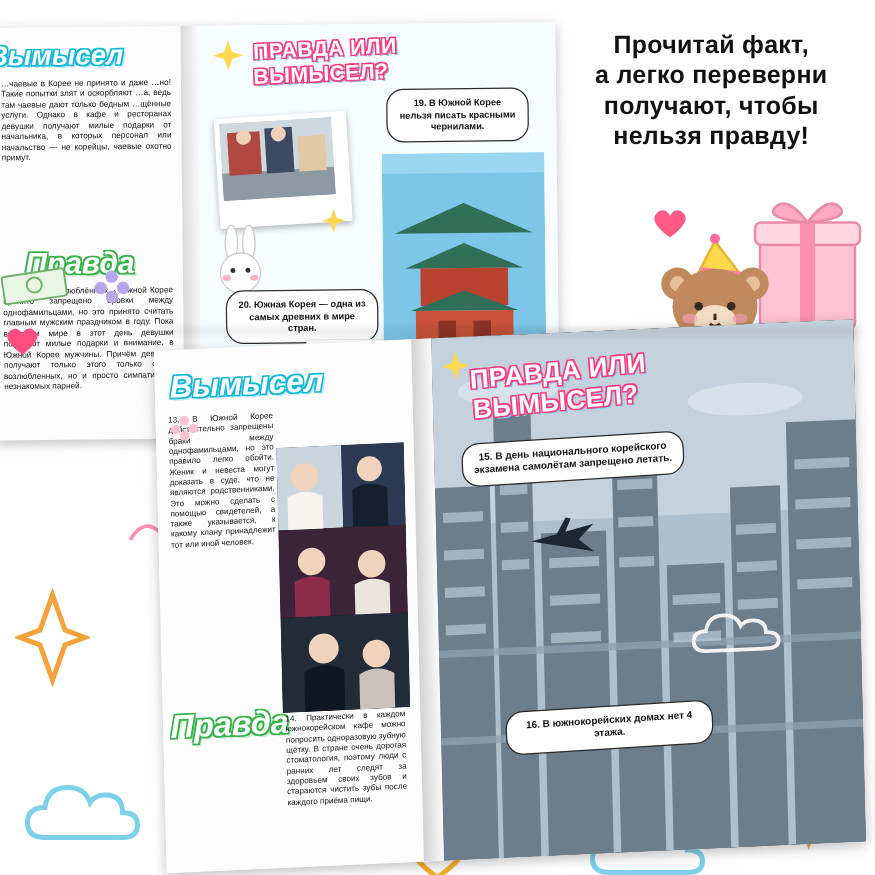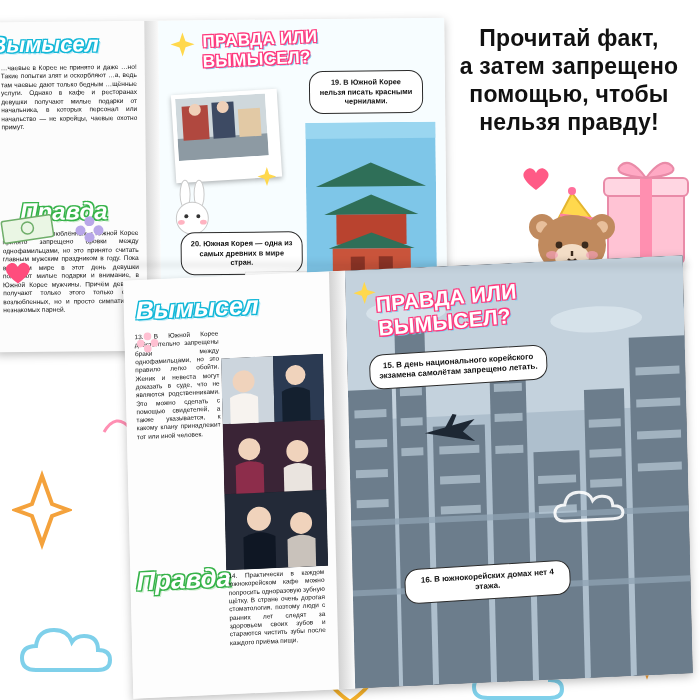--- a/index.html
+++ b/index.html
@@ -59,21 +59,21 @@
     padding:6px 8px;font-size:7.6px;line-height:1.3;text-align:center;
     color:#111;font-weight:600;
   }
   .polaroid{background:#fff;padding:4px 4px 14px 4px;box-shadow:0 2px 5px rgba(0,0,0,.3);}
   .photo{display:block;}
 
   
   .promo{
     position:absolute;left:446px;top:24px;width:246px;
     text-align:center;font-weight:bold;color:#111;
-    font-size:23px;line-height:1.22;letter-spacing:.2px;
+    font-size:20px;line-height:1.22;letter-spacing:.2px;
   }
 
   
   .gift{position:absolute;}
   .bear{position:absolute;}
 
   
 </style>
 </head>
 <body>
@@ -106,22 +106,22 @@
   </svg>
   <svg class="doodle" style="left:519px;top:165px;" width="34" height="28" viewBox="0 0 50 40">
     <path d="M25 36 C6 22 3 13 10 7 C17 1 23 6 25 11 C27 6 33 1 40 7 C47 13 44 22 25 36 Z" fill="#ff5a86"></path>
   </svg>
   <svg class="doodle" style="left:662px;top:175px;" width="30" height="25" viewBox="0 0 50 40">
     <path d="M25 36 C6 22 3 13 10 7 C17 1 23 6 25 11 C27 6 33 1 40 7 C47 13 44 22 25 36 Z" fill="#ff5a86"></path>
   </svg>
 
   <div class="promo">
     <div>Прочитай факт,</div>
-    <div>а затем запрещено</div>
-    <div>помощью, чтобы</div>
+    <div>а легко переверни</div>
+    <div>получают, чтобы</div>
     <div>нельзя правду!</div>
   </div>
 
   <svg class="gift" style="left:600px;top:150px;" width="92" height="120" viewBox="0 0 92 120">
     <rect x="8" y="40" width="76" height="74" rx="6" fill="#ffc3d4" stroke="#e98ba8" stroke-width="2"></rect>
     <rect x="4" y="28" width="84" height="18" rx="5" fill="#ffd6e2" stroke="#e98ba8" stroke-width="2"></rect>
     <rect x="40" y="28" width="12" height="86" fill="#ff8fb0"></rect>
     <path d="M46 28 q-16 -22 -26 -12 q-8 9 26 12 q34 -3 26 -12 q-10 -10 -26 12" fill="#ffa9c4" stroke="#e98ba8" stroke-width="2"></path>
   </svg>
 

